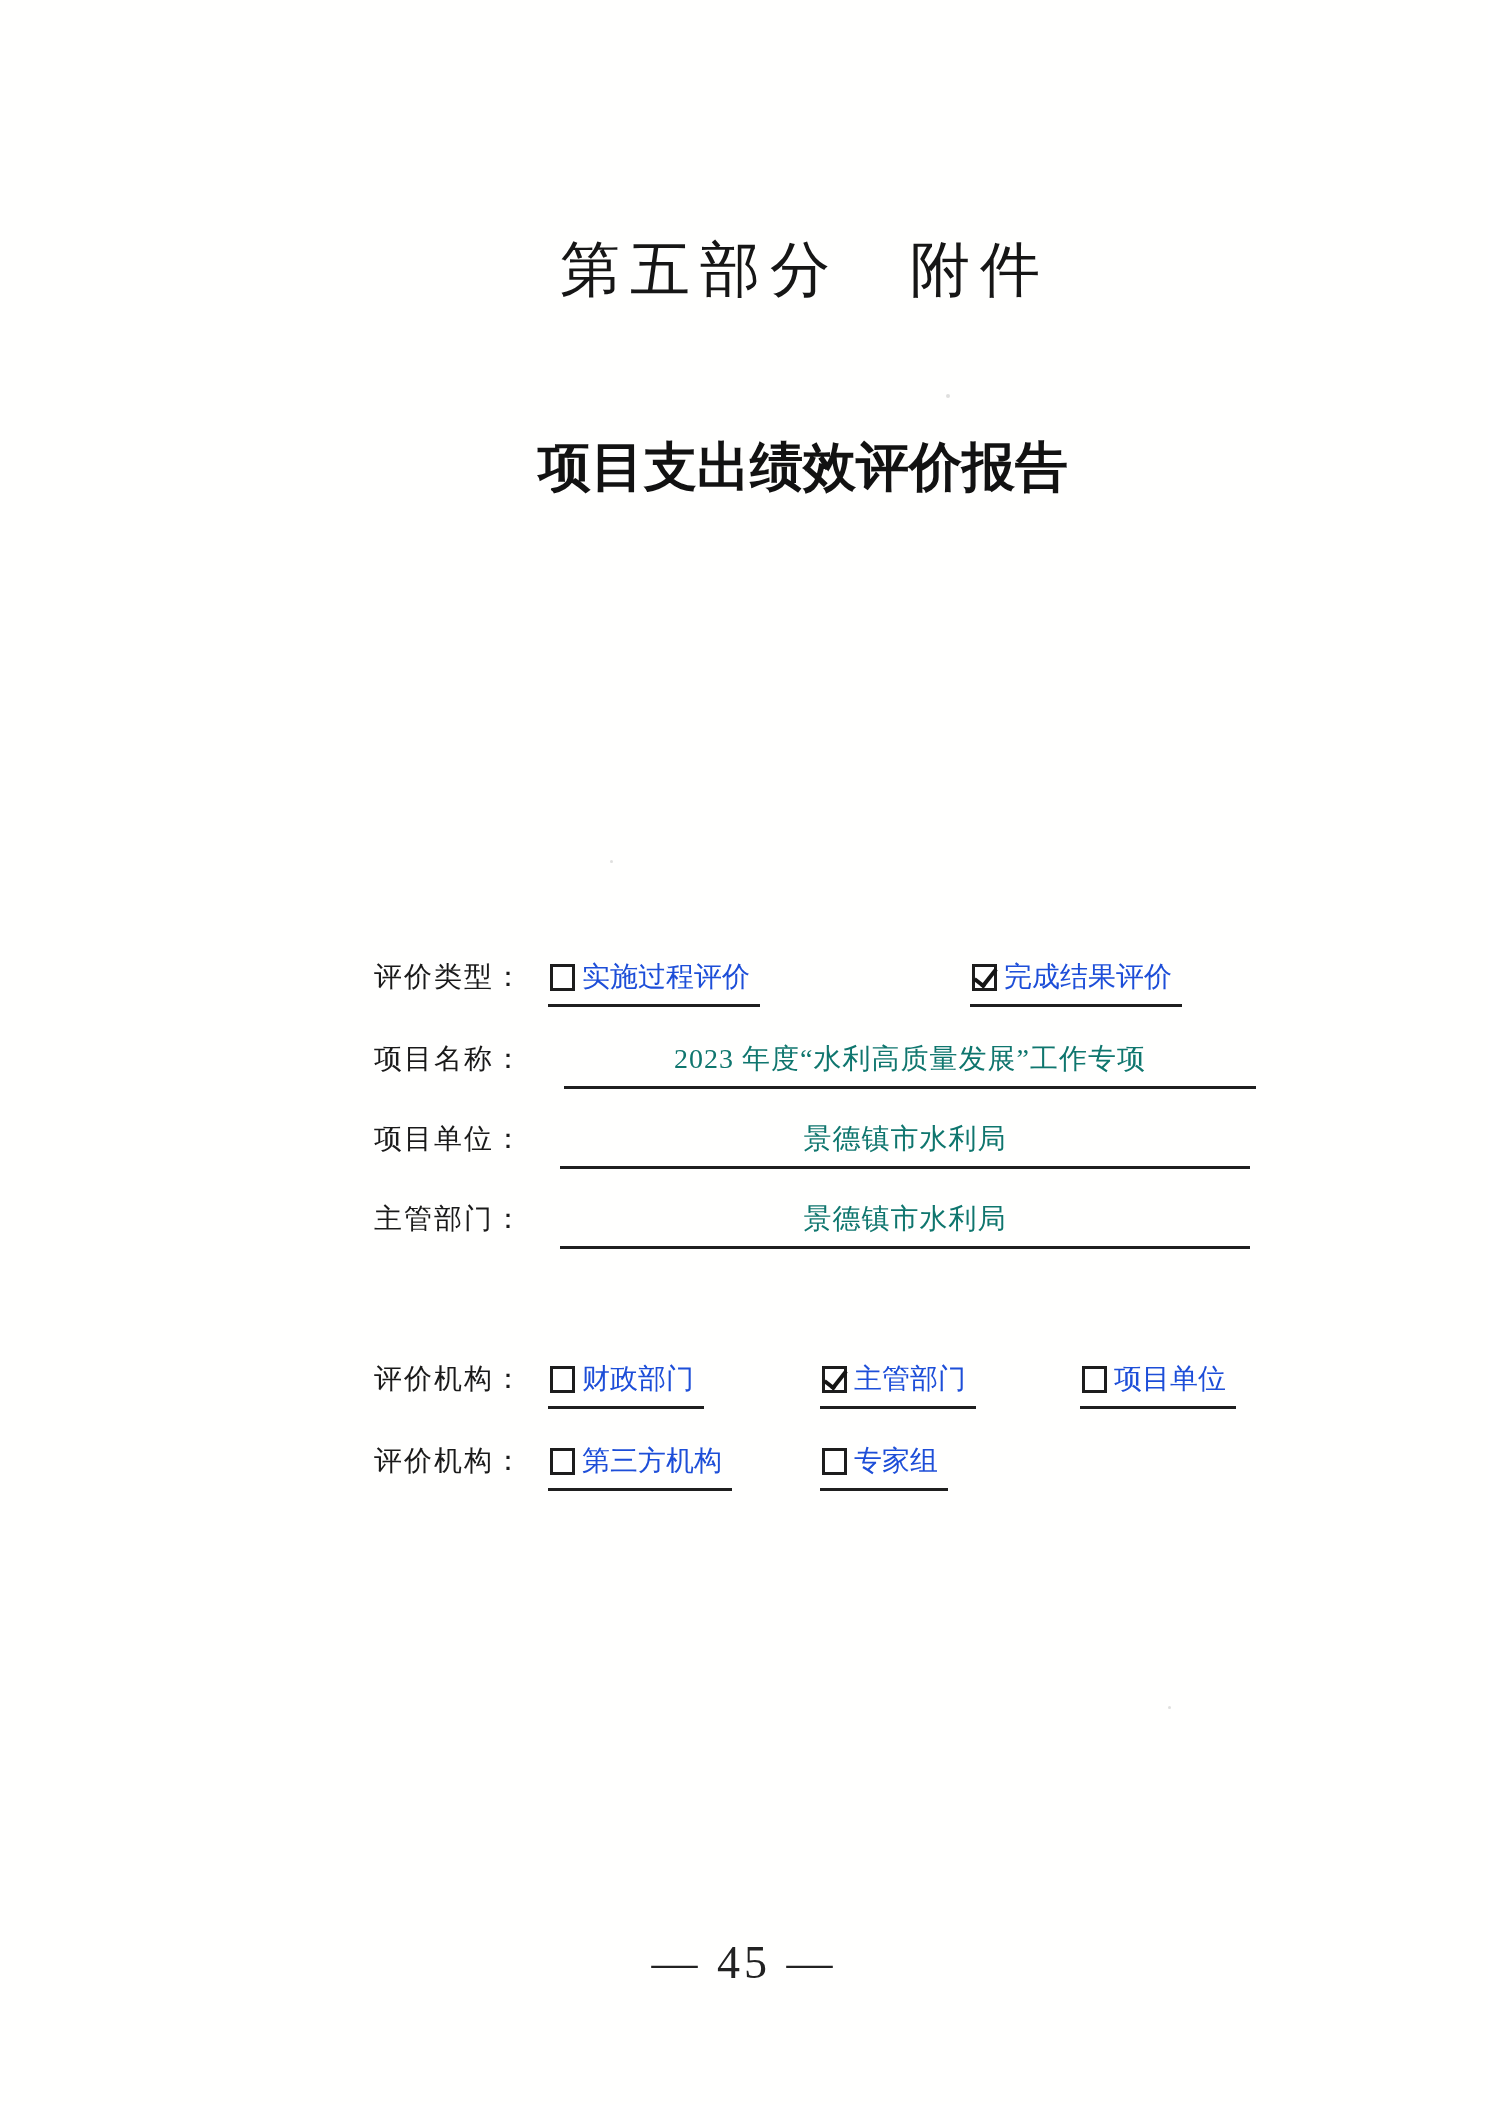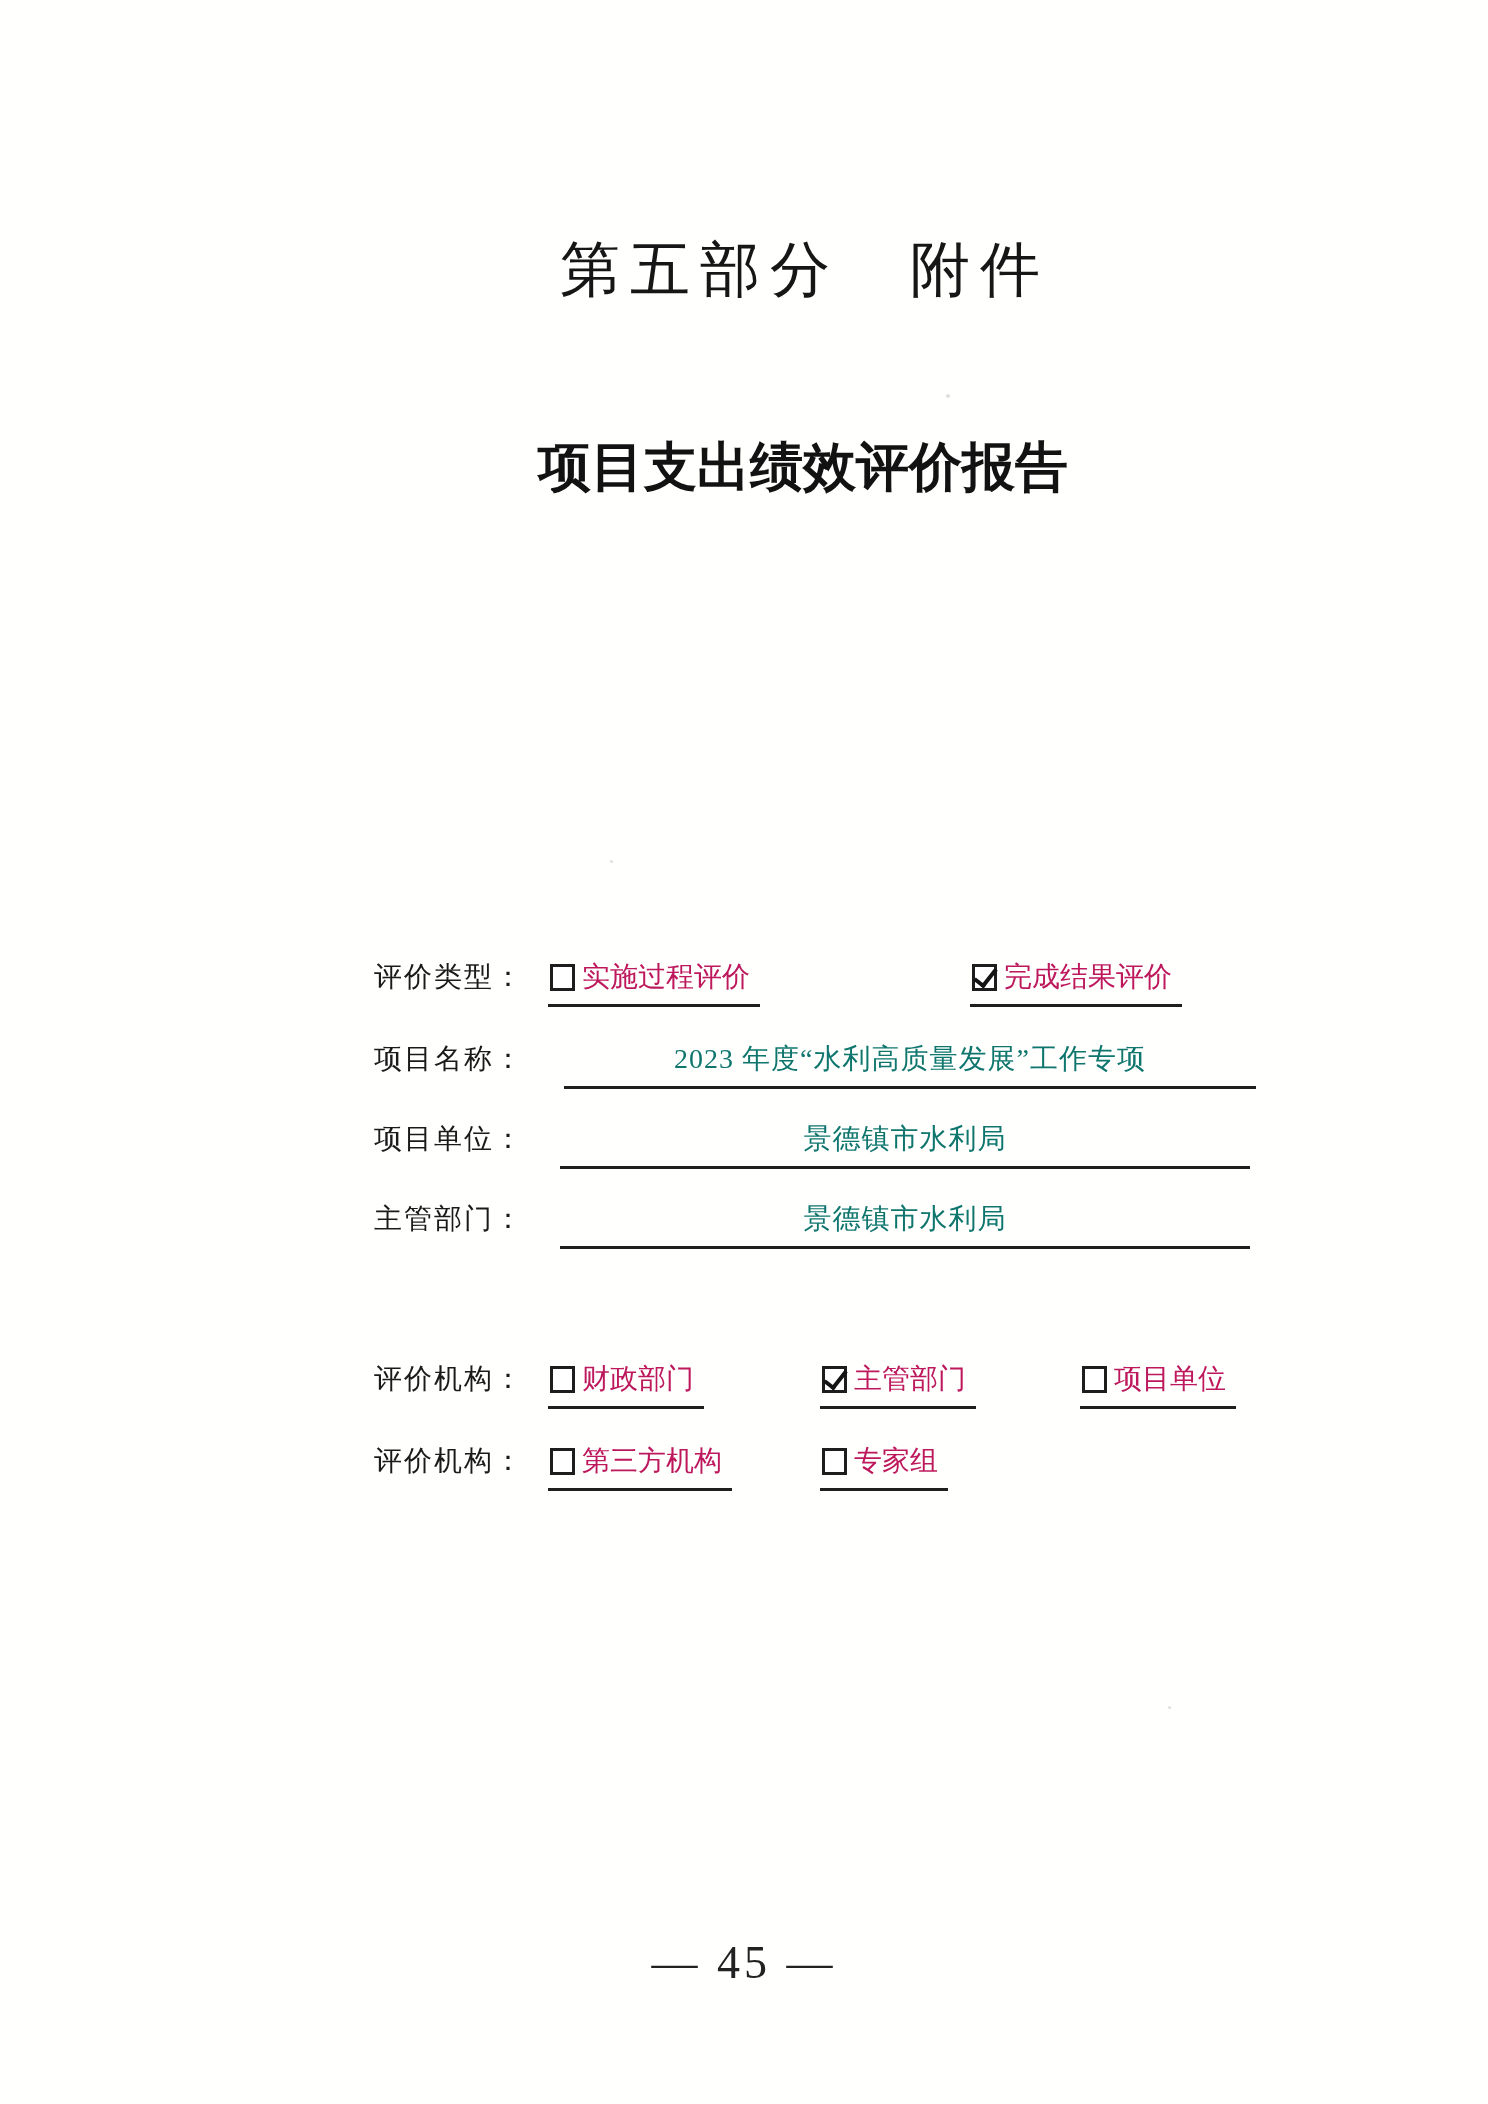--- a/index.html
+++ b/index.html
@@ -45,21 +45,21 @@
     color:#1a1a1a;
   }
   .seg{
     position:absolute;top:-4px;
     display:inline-flex;
     align-items:center;
     gap:7px;
     border-bottom:3px solid #1f1f1f;
     padding:4px 10px 8px 2px;
   }
-  .seg-text{color:#be185d;}
+  .seg-text{color:#1d4ed8;}
   .checkbox{
     flex:none;
     display:inline-block;
     width:25px;height:27px;
     border:3px solid #1d1d1d;
     position:relative;
     background:#fff;
     box-sizing:border-box;
   }
   .checkbox.checked::after{

